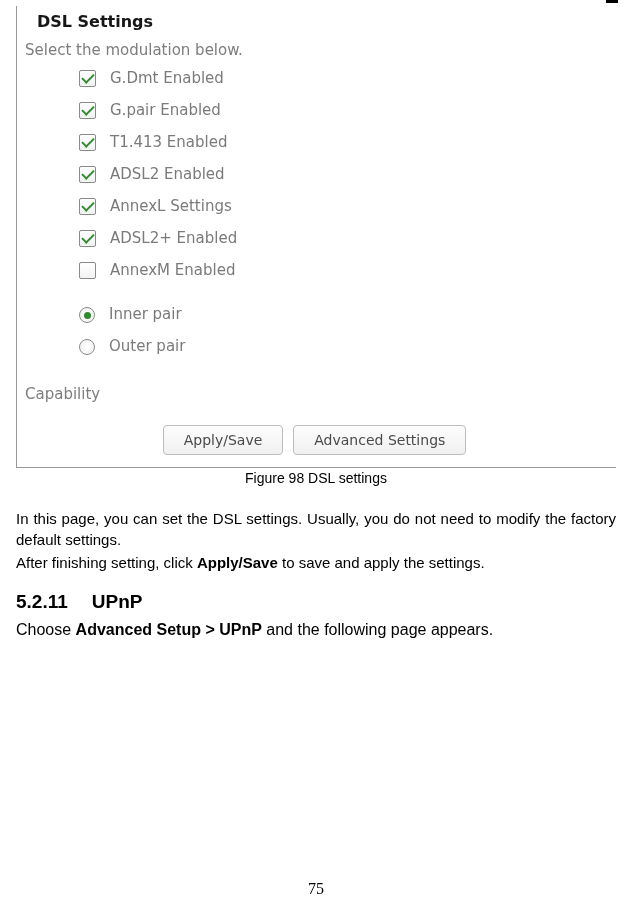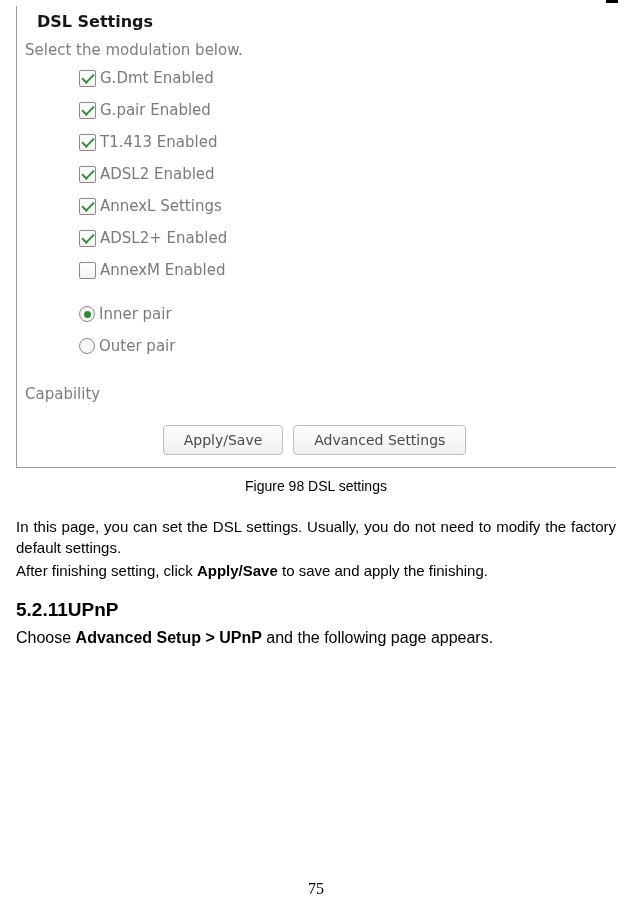--- a/index.html
+++ b/index.html
@@ -37,22 +37,22 @@
       margin: 2px 0 10px 16px;
     }
     .section-label {
       margin: 4px 0 10px 4px;
       font-size: 15px;
       color: #7d7d7d;
     }
     .opt-list { padding-left: 58px; }
     .opt-row {
       display: flex;
-      align-items: center;
-      gap: 4px;
+      align-items: flex-end;
+      gap: 14px;
       margin-bottom: 14px;
     }
     .checkbox {
       width: 17px;
       height: 17px;
       border: 1px solid #8a8a8a;
       border-radius: 2px;
       background: linear-gradient(#fff,#f2f2f2);
       display: flex;
       align-items: center;
@@ -98,38 +98,38 @@
       border: 1px solid #bdbdbd;
       border-radius: 4px;
       background: linear-gradient(#fdfdfd,#f0f0f0);
       color: #4a4a4a;
       font-size: 14px;
       font-family: inherit;
     }
     .figure-caption {
       text-align: center;
       font-size: 14px;
-      margin-top: 10px;
+      margin-top: 2px;
       color: #000;
     }
     .body-text {
       margin-top: 22px;
       font-size: 15px;
       line-height: 1.4;
       text-align: justify;
       color: #000;
     }
     .body-text p { margin-bottom: 2px; }
     .heading {
       font-weight: bold;
       font-size: 19px;
       margin-top: 18px;
       margin-bottom: 8px;
     }
-    .heading .num { display:inline-block; }
+    .heading .num { display:inline-block; margin-right: 24px; }
     .sub-text { font-size: 16px; }
     .page-num {
       position: absolute;
       bottom: 14px;
       left: 50%;
       transform: translateX(-50%);
       font-family: "Times New Roman", serif;
       font-size: 16px;
     }
     b { font-weight: bold; }
@@ -193,21 +193,21 @@
     <button class="btn">Apply/Save</button>
     <button class="btn">Advanced Settings</button>
   </div>
 </div>
 
 <div class="figure-caption">Figure 98 DSL settings</div>
 
 <div class="body-text">
   <p>In this page, you can set the DSL settings. Usually, you do not need to modify the factory default settings.</p>
   <p>
-    <span>After finishing setting, click </span><b>Apply/Save</b><span> to save and apply the finishing.</span>
+    <span>After finishing setting, click </span><b>Apply/Save</b><span> to save and apply the settings.</span>
   </p>
 </div>
 
 <div class="heading">
   <span class="num">5.2.11</span><span>UPnP</span>
 </div>
 
 <p class="sub-text">
   <span>Choose </span><b>Advanced Setup &gt; UPnP</b><span> and the following page appears.</span>
 </p>

